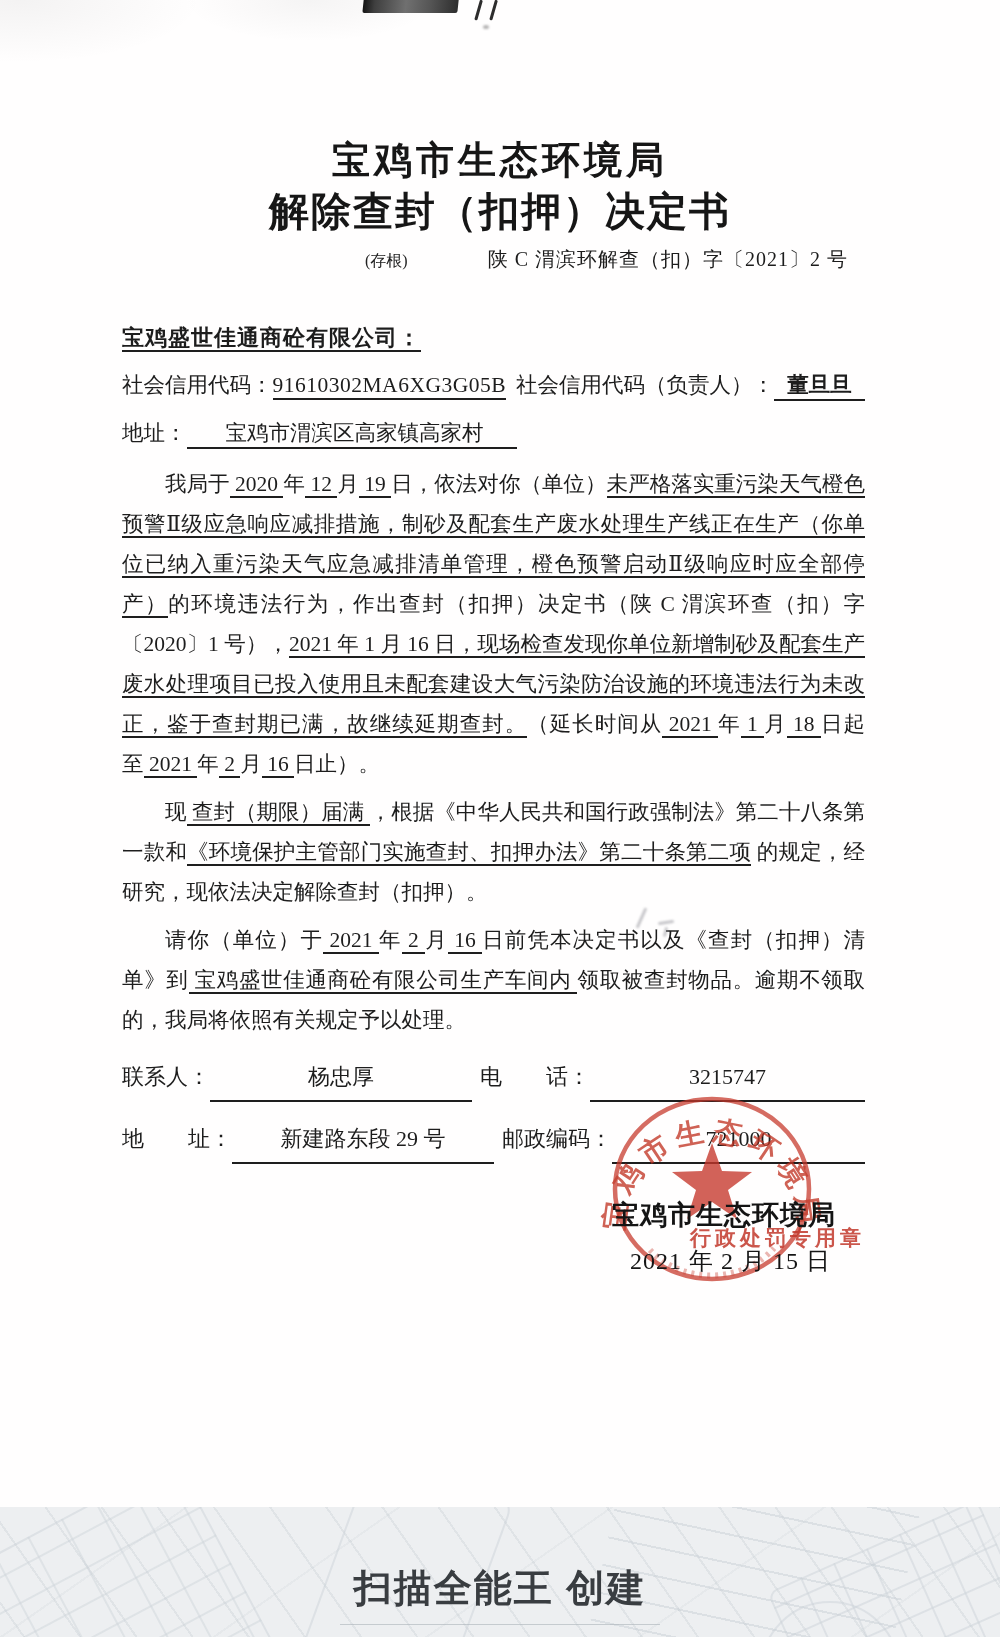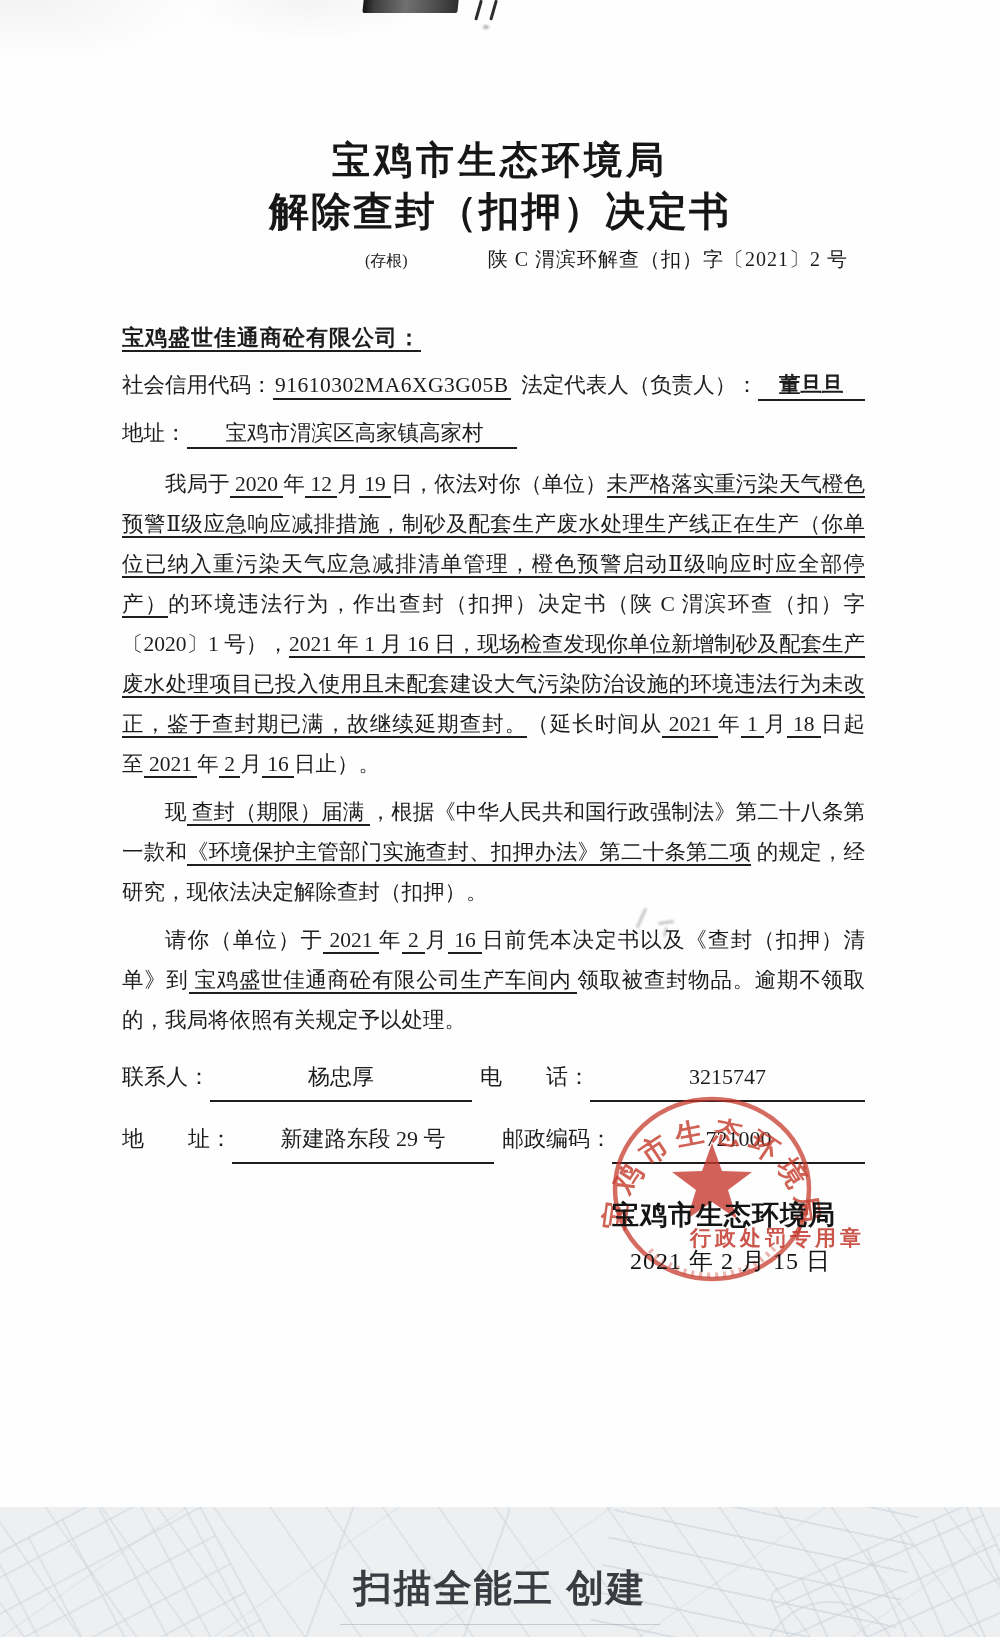--- a/index.html
+++ b/index.html
@@ -137,21 +137,21 @@
   <div class="doc-body">
 
     <div>
       <span class="recipient u">宝鸡盛世佳通商砼有限公司：</span>
     </div>
 
     <div class="field-row">
       <span class="lbl">社会信用代码：</span>
       <span class="blank code">91610302MA6XG3G05B</span>
       <span class="gap"></span>
-      <span class="lbl">法定代表人（负责人）：</span>
+      <span class="lbl">社会信用代码（负责人）：</span>
       <span class="blank rep">董旦旦</span>
     </div>
 
     <div class="field-row">
       <span class="lbl">地址：</span>
       <span class="blank addr">宝鸡市渭滨区高家镇高家村</span>
     </div>
 
     <p class="para"><span>我局于</span><span class="u">&nbsp;2020&nbsp;</span><span>年</span><span class="u">&nbsp;12&nbsp;</span><span>月</span><span class="u">&nbsp;19&nbsp;</span><span>日，依法对你（单位）</span><span class="u">未严格落实重污染天气橙色预警Ⅱ级应急响应减排措施，制砂及配套生产废水处理生产线正在生产（你单位已纳入重污染天气应急减排清单管理，橙色预警启动Ⅱ级响应时应全部停产）</span><span>的环境违法行为，作出查封（扣押）决定书（陕 C 渭滨环查（扣）字〔2020〕1 号），</span><span class="u">2021 年 1 月 16 日，现场检查发现你单位新增制砂及配套生产废水处理项目已投入使用且未配套建设大气污染防治设施的环境违法行为未改正，鉴于查封期已满，故继续延期查封。</span><span>（延长时间从</span><span class="u">&nbsp;2021&nbsp;</span><span>年</span><span class="u">&nbsp;1&nbsp;</span><span>月</span><span class="u">&nbsp;18&nbsp;</span><span>日起至</span><span class="u">&nbsp;2021&nbsp;</span><span>年</span><span class="u">&nbsp;2&nbsp;</span><span>月</span><span class="u">&nbsp;16&nbsp;</span><span>日止）。</span></p>
     <p class="para"><span>现</span><span class="u">&nbsp;查封（期限）届满&nbsp;</span><span>，根据《中华人民共和国行政强制法》第二十八条第一款和</span><span class="u">《环境保护主管部门实施查封、扣押办法》第二十条第二项</span><span>&nbsp;的规定，经研究，现依法决定解除查封（扣押）。</span></p>

